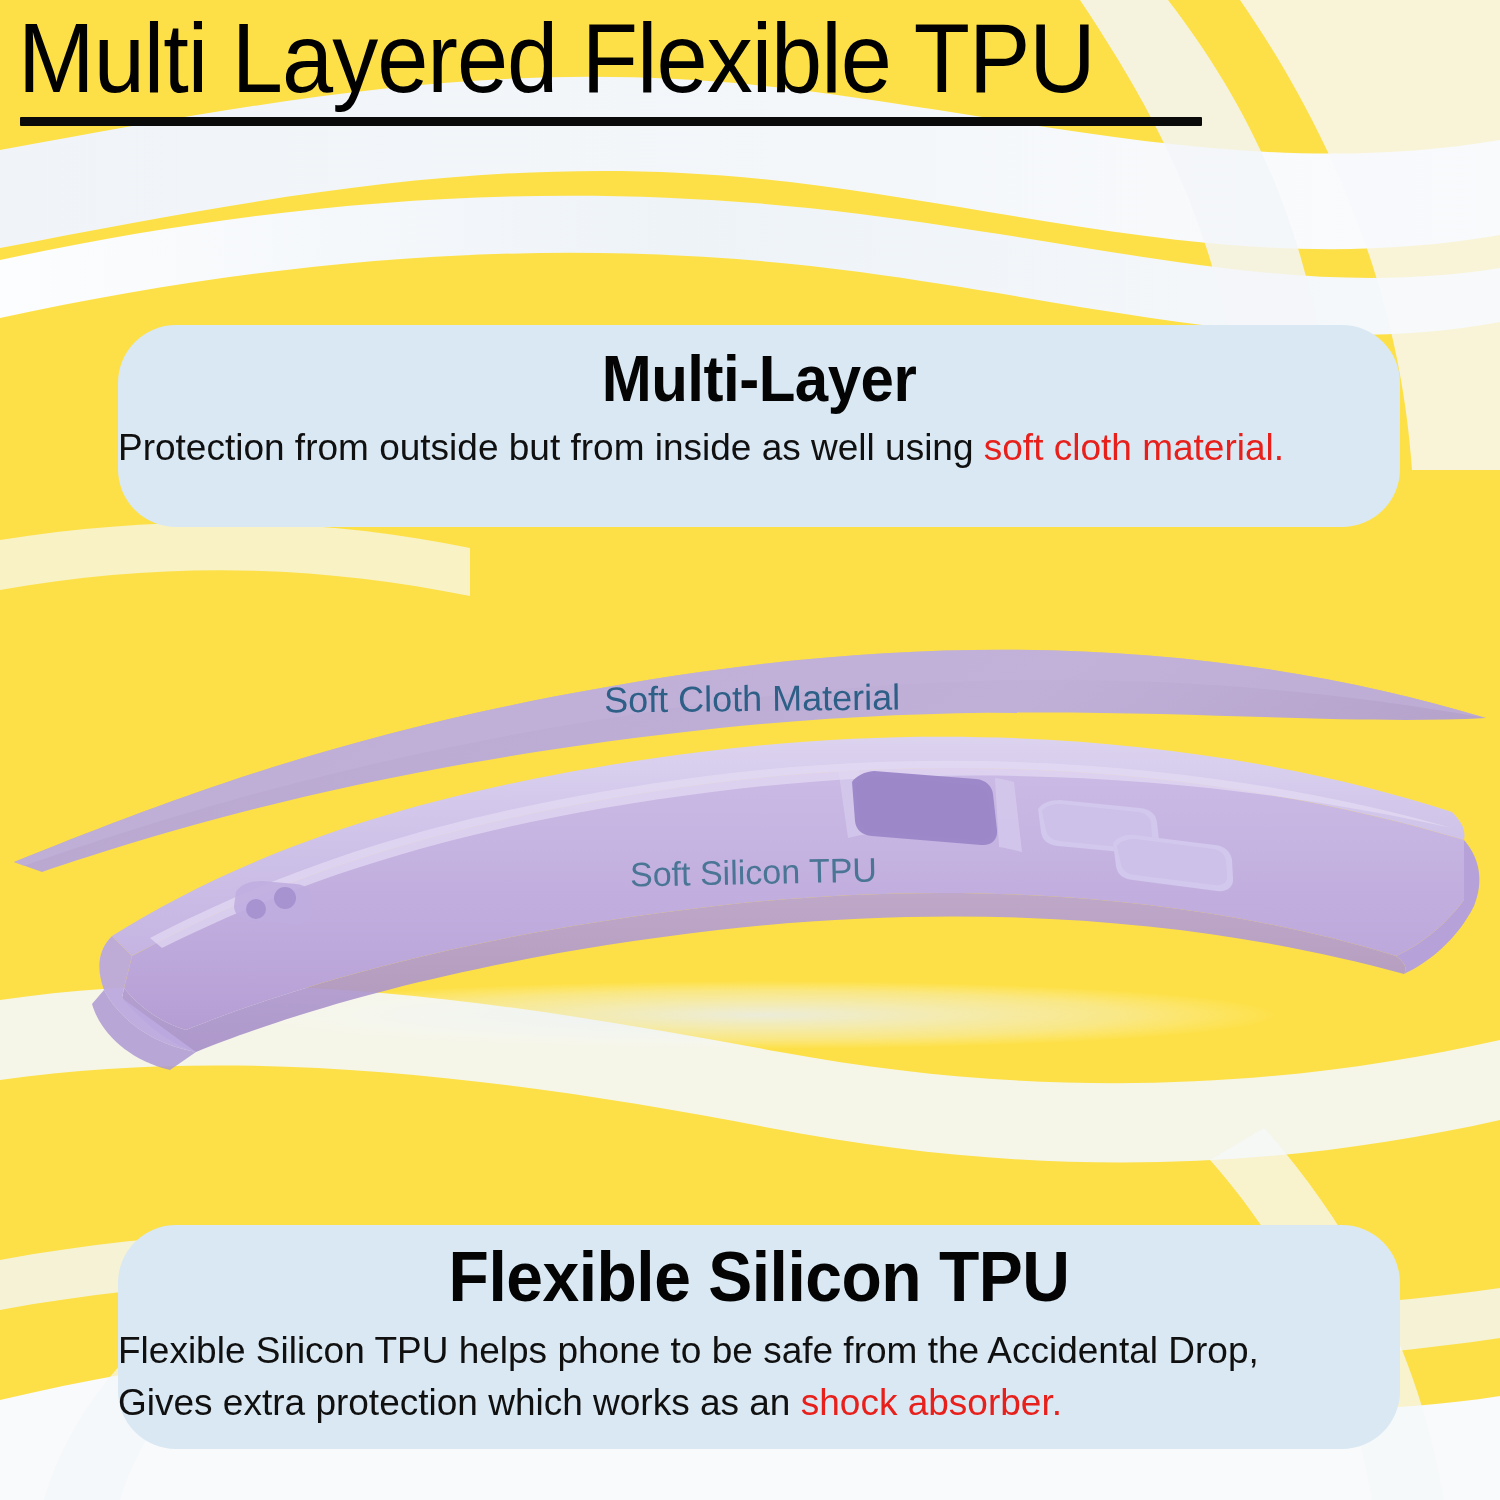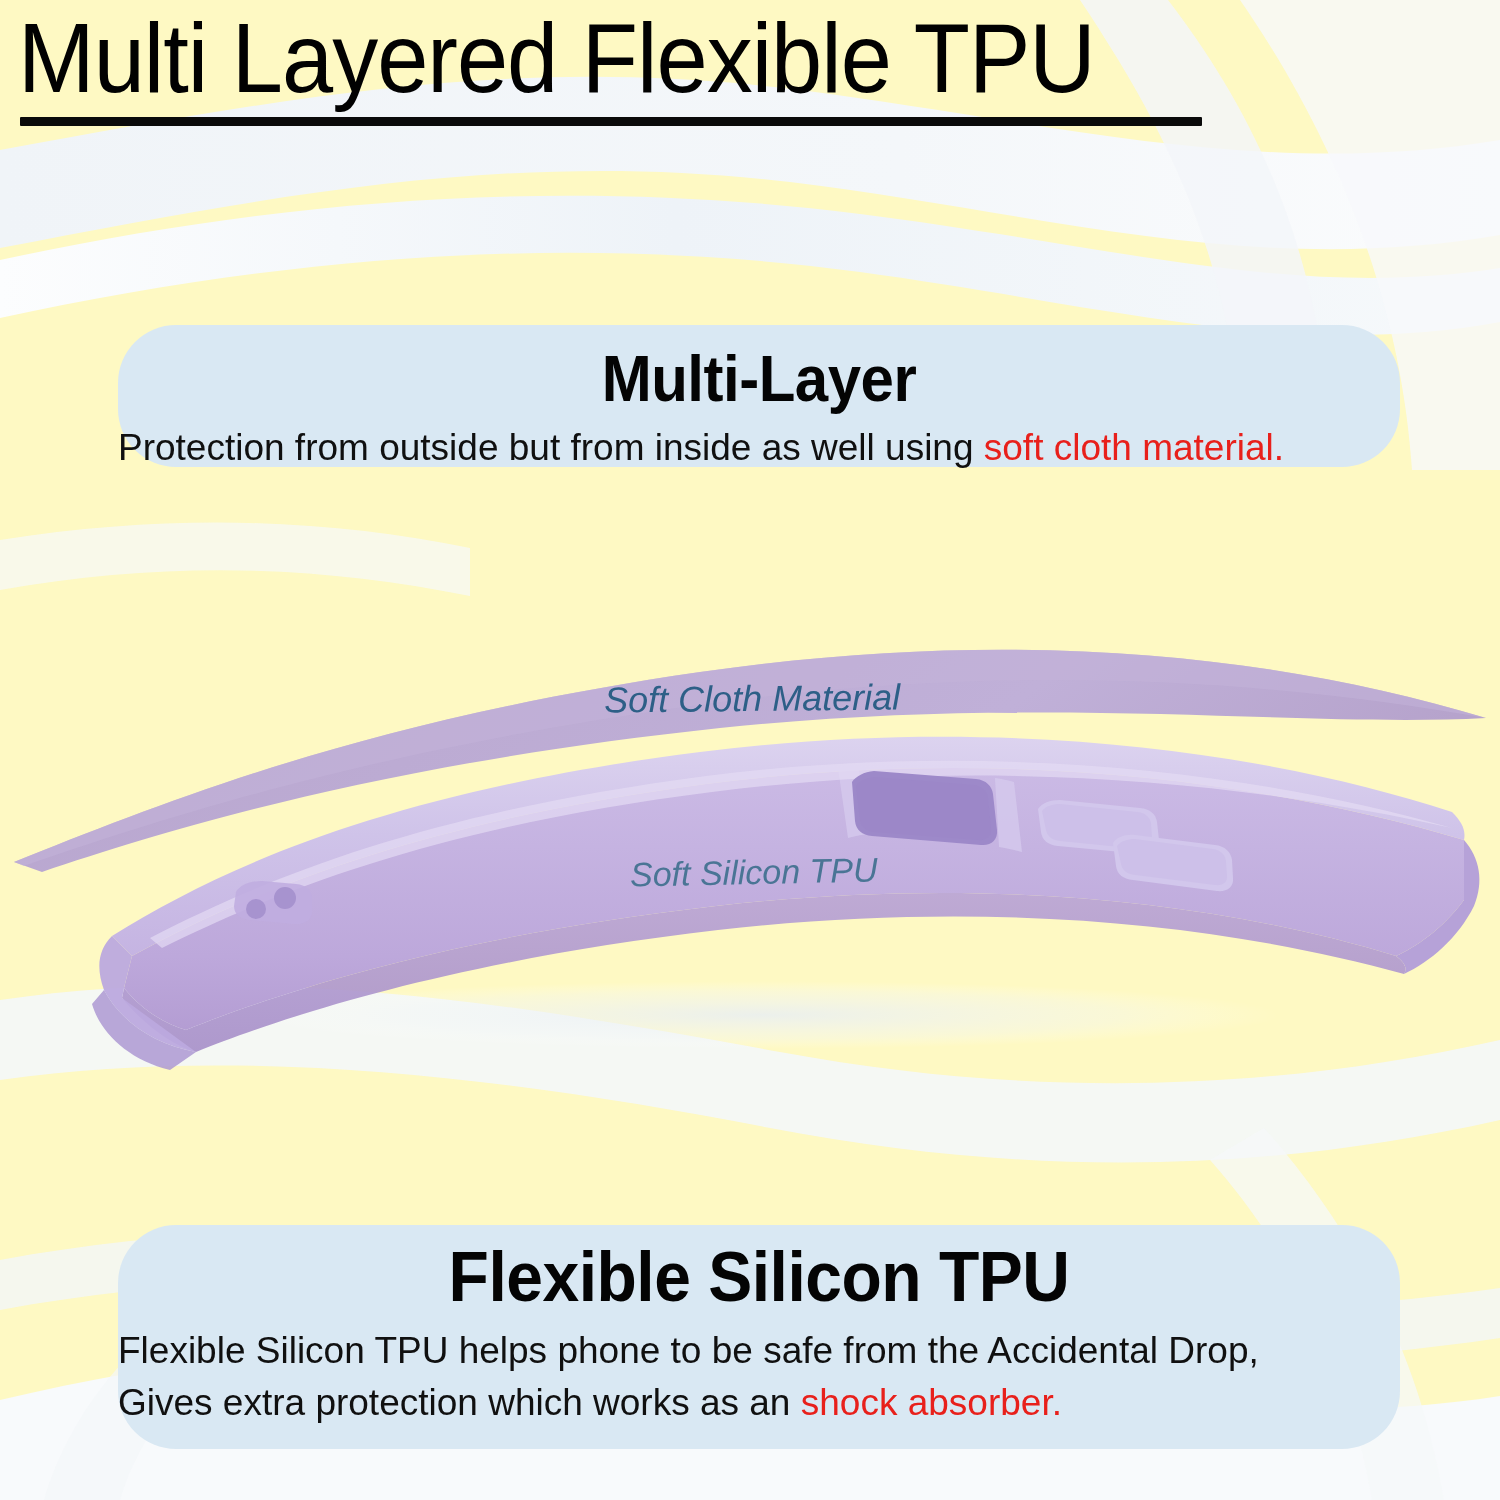--- a/index.html
+++ b/index.html
@@ -3,21 +3,21 @@
 <meta charset="utf-8">
 <style>
   * { margin:0; padding:0; box-sizing:border-box; }
   html,body{
     width:1500px; height:1500px; overflow:hidden;
     background:#ffffff;
     font-family:"Liberation Sans", sans-serif;
   }
   #stage{
     position:relative; width:1500px; height:1500px;
-    background:#fef9c3; overflow:hidden;
+    background:#fde047; overflow:hidden;
   }
 
   
   #bg-waves{
     position:absolute; inset:0; width:1500px; height:1500px;
     pointer-events:none;
   }
 
   
   #header{
@@ -37,21 +37,21 @@
     width:1182px; height:9px; background:#0a0a0a;
     border-radius:1px;
   }
 
   
   .info-card{
     position:absolute;
     background:#d9e8f3;
     border-radius:58px;
   }
-  #card-multilayer{ left:118px; top:325px; width:1282px; height:142px; }
+  #card-multilayer{ left:118px; top:325px; width:1282px; height:202px; }
   #card-flexible  { left:118px; top:1197px; width:1282px; height:224px;margin-top:28px; }
 
   .card-heading{
     text-align:center;
     font-weight:700;
     color:#040404;
     font-family:"Liberation Sans", sans-serif;
     letter-spacing:-0.5px;
     transform:scaleY(1.08);
   }
@@ -71,21 +71,21 @@
     font-family:"Liberation Sans", sans-serif;
     font-weight:400;
   }
   #body-multilayer{ top:97px; }
   #body-flexible-1{ top:100px; }
   #body-flexible-2{ top:152px; }
   .hl-red{ color:#e8201b; }
 
   
   #product-figure{
-    position:absolute; left:0; top:600px; width:1360px; height:470px;font-style:italic;
+    position:absolute; left:0; top:600px; width:1360px; height:470px;
   }
   .layer-label{
     position:absolute;
     font-family:"Liberation Sans", sans-serif;
     font-weight:400;
     white-space:nowrap;
   }
   #label-cloth{
     left:604px; top:78px;
     font-size:36px;

